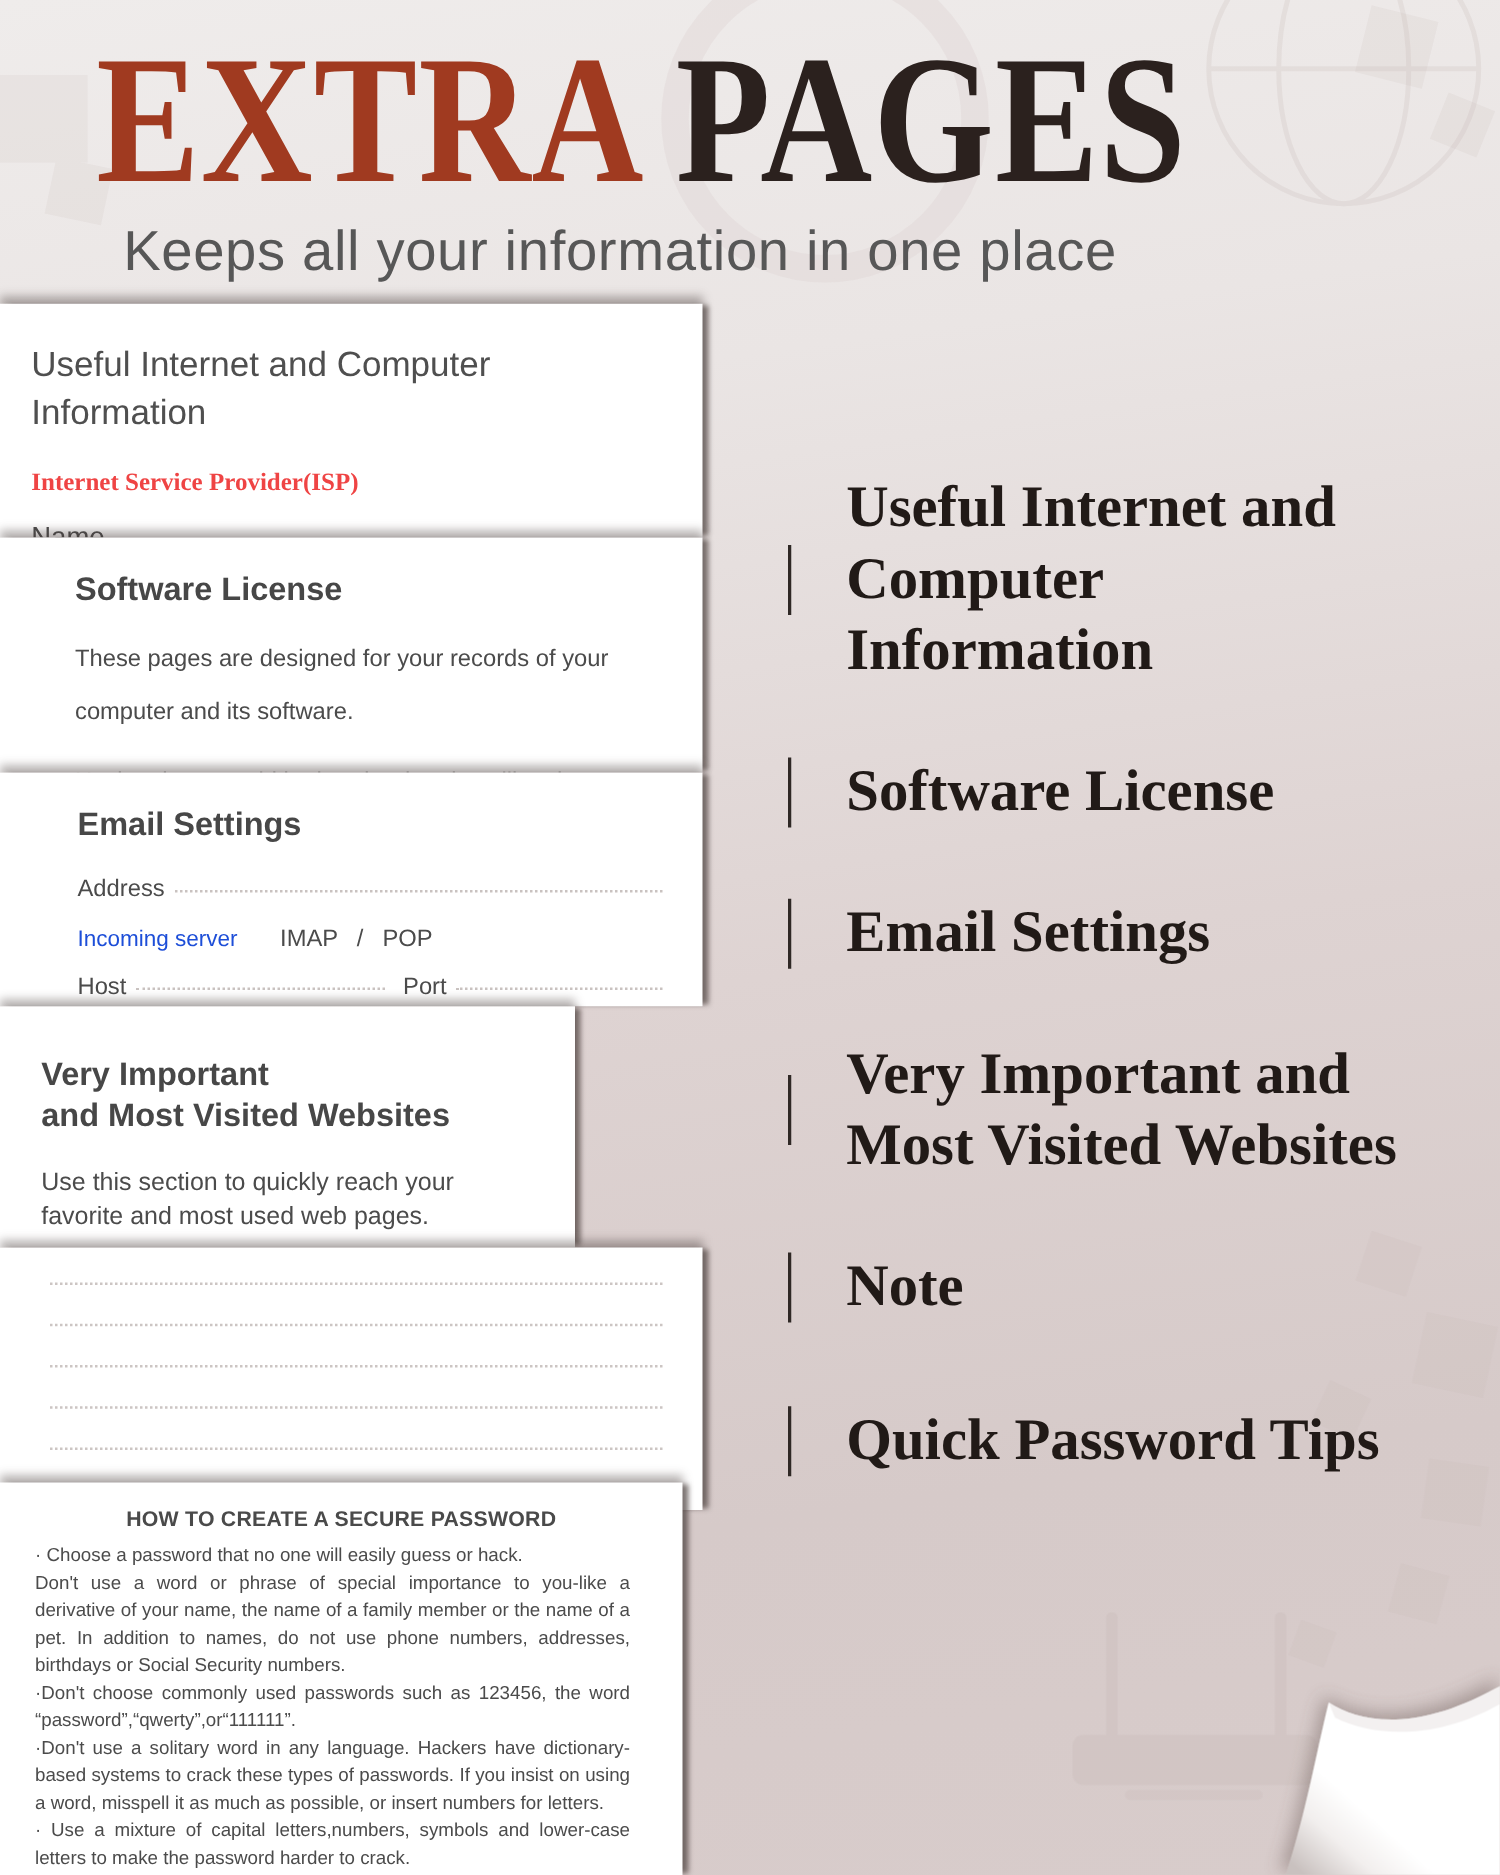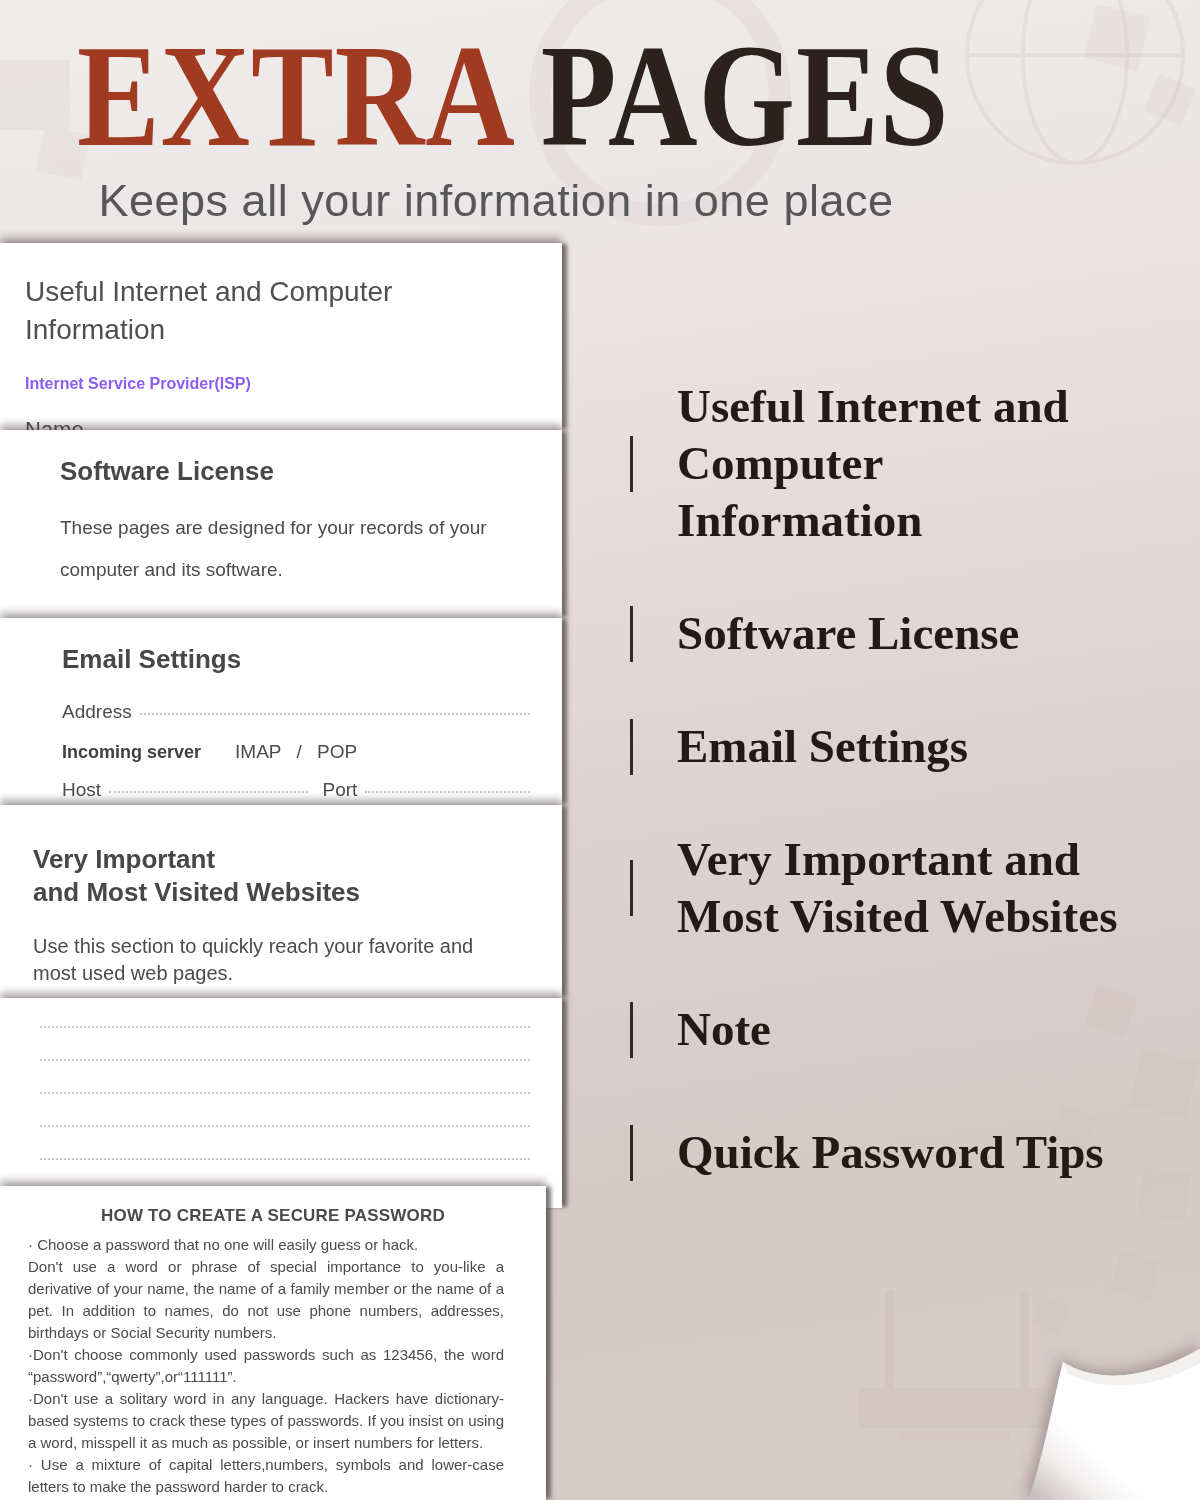--- a/index.html
+++ b/index.html
@@ -23,41 +23,41 @@
     margin-top:4px;font-size:45px;color:#575757;letter-spacing:0.5px;font-weight:400;
   }
   
   .card{
     position:absolute;left:0;background:#ffffff;overflow:hidden;color:#4b4b4b;
     box-shadow:6px 0 4px -1px rgba(72,61,59,0.65), 0 -6px 7px 0 rgba(72,61,59,0.38);
   }
   .card-1{top:243px;width:562px;height:187px;z-index:3;}
   .card-2{top:430px;width:562px;height:188px;z-index:4;}
   .card-3{top:618px;width:562px;height:187px;z-index:5;}
-  .card-4{top:805px;width:562px;height:193px;z-index:6;}
+  .card-4{top:805px;width:460px;height:193px;z-index:6;}
   .card-5{top:998px;width:562px;height:182px;z-index:7;}
   .card-6{top:1186px;width:546px;height:314px;z-index:8;}
 
   .c1-title{margin:30px 0 0 25px;max-width:430px;font-size:28px;line-height:38px;color:#4f4f4f;}
-  .c1-sub{margin:26px 0 0 25px;font-size:16px;font-weight:700;color:#8b5cf6;}
+  .c1-sub{margin:26px 0 0 25px;font-size:20px;font-weight:700;color:#ef4444;font-family:Liberation Serif, serif;}
   .c1-name{position:absolute;left:25px;top:174px;font-size:22px;color:#4b4b4b;}
 
   .c2-title{margin:26px 0 0 60px;font-size:26px;font-weight:700;color:#474747;}
   .c2-p{margin:20px 30px 0 60px;font-size:19px;line-height:42px;}
   .c2-p2{margin-top:14px;}
 
   .c3-title{margin:26px 0 0 62px;font-size:26px;font-weight:700;color:#474747;}
   .row{display:flex;align-items:baseline;margin:0 32px 0 62px;font-size:19px;}
   .row-address{margin-top:26px;}
   .row-incoming{margin-top:18px;}
   .row-host{margin-top:16px;}
   .dotfill{flex:1;border-bottom:2px dotted #c9c2c0;margin-left:8px;transform:translateY(-3px);}
   .dotfill.host{flex:1.15;}
   .dotfill.port{flex:0.95;}
-  .lbl-bold{font-weight:700;font-size:18px;color:#404040;}
+  .lbl-bold{font-weight:400;font-size:18px;color:#1d4ed8;}
   .incoming-val{margin-left:34px;word-spacing:10px;color:#4b4b4b;}
   .port-lbl{margin-left:14px;}
 
   .c4-title{margin:38px 0 0 33px;font-size:26px;font-weight:700;line-height:33px;color:#474747;}
   .c4-p{margin:24px 40px 0 33px;font-size:20px;line-height:27px;}
 
   .rule{margin:0 32px 0 40px;border-top:2px dotted #ccc5c3;height:0;}
   .rule+.rule{margin-top:31px;}
   .rules-wrap{padding-top:28px;}
 

